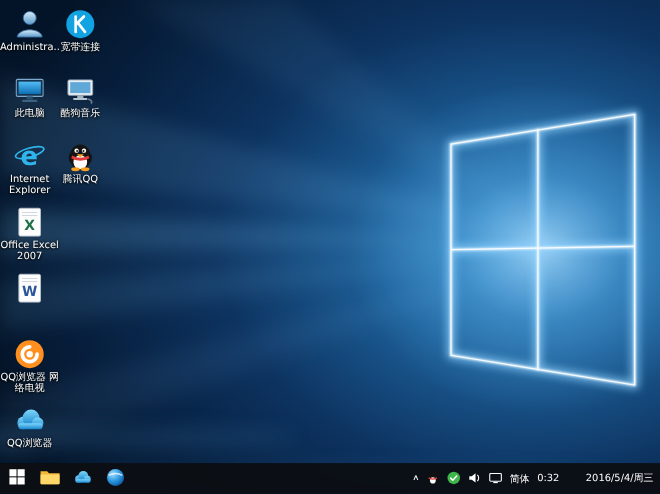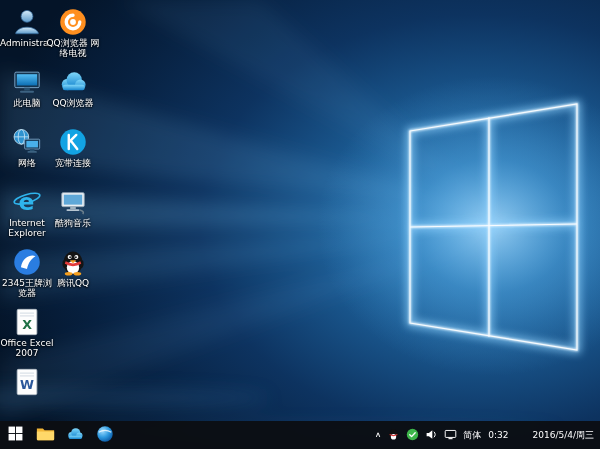--- a/index.html
+++ b/index.html
@@ -109,55 +109,32 @@
             </defs>
           <rect x="3" y="5.5" width="26" height="16.5" rx="1.3" fill="#14344f" stroke="#7fa9cc" stroke-width="1"></rect>
           <rect x="5.2" y="7.7" width="21.6" height="12" fill="url(#gPc)"></rect>
           <rect x="13" y="22" width="6" height="3" fill="#27506f"></rect>
           <rect x="8.5" y="25.2" width="15" height="2.2" rx="1.1" fill="#3c6281"></rect>
         </svg>
       </span>
       <span class="lbl">此电脑</span>
     </div>
 
-    <div class="dicon">
-      <span class="art">
-        <svg viewBox="0 0 32 32" width="30" height="30">
-          <circle cx="10" cy="10.5" r="7.8" fill="#2f93d0" stroke="#bfe0f2" stroke-width="0.9"></circle>
-          <ellipse cx="10" cy="10.5" rx="3.4" ry="7.8" fill="none" stroke="#d6ecfa" stroke-width="0.8"></ellipse>
-          <line x1="2.2" y1="10.5" x2="17.8" y2="10.5" stroke="#d6ecfa" stroke-width="0.8"></line>
-          <rect x="13.5" y="13" width="16" height="10.5" rx="1" fill="#14344f" stroke="#7fa9cc" stroke-width="0.9"></rect>
-          <rect x="15.3" y="14.8" width="12.4" height="7" fill="#49b0ea"></rect>
-          <rect x="19" y="23.5" width="5" height="2.2" fill="#27506f"></rect>
-          <rect x="16.5" y="25.7" width="10" height="1.8" rx="0.9" fill="#3c6281"></rect>
-        </svg>
-      </span>
-      <span class="lbl">网络</span>
-    </div>
 
 
     <div class="dicon">
       <span class="art">
         <svg viewBox="0 0 32 32" width="30" height="30">
           <text x="15.5" y="25" font-size="25" font-weight="bold" fill="#2fb4ec" text-anchor="middle" font-family="'DejaVu Sans',sans-serif">e</text>
           <ellipse cx="16" cy="12.5" rx="14.2" ry="4.4" fill="none" stroke="#2fb4ec" stroke-width="1.7" transform="rotate(-16 16 12.5)"></ellipse>
         </svg>
       </span>
       <span class="lbl">Internet Explorer</span>
     </div>
 
-    <div class="dicon">
-      <span class="art">
-        <svg viewBox="0 0 32 32" width="30" height="30">
-          <circle cx="16" cy="16" r="13.6" fill="#2a7de1"></circle>
-          <path d="M9.5,21.5 C11.5,10.5 20.5,7.5 25,9.8 C20.5,12.5 17.5,16.5 16,23.5 Z" fill="#ffffff"></path>
-        </svg>
-      </span>
-      <span class="lbl">2345王牌浏览器</span>
-    </div>
 
     <div class="dicon">
       <span class="art">
         <svg viewBox="0 0 32 32" width="30" height="30">
           <rect x="5.5" y="2.5" width="21" height="27" rx="1.5" fill="#fdfdfd" stroke="#b7c0c9" stroke-width="0.9"></rect>
           <path d="M8.5,6.5 h15 M8.5,9.5 h15" stroke="#cfd8e0" stroke-width="1"></path>
           <text x="16" y="23.5" font-size="13.5" font-weight="bold" fill="#1e7145" text-anchor="middle" font-family="'DejaVu Sans',sans-serif">X</text>
         </svg>
       </span>
       <span class="lbl">Office Excel 2007</span>

